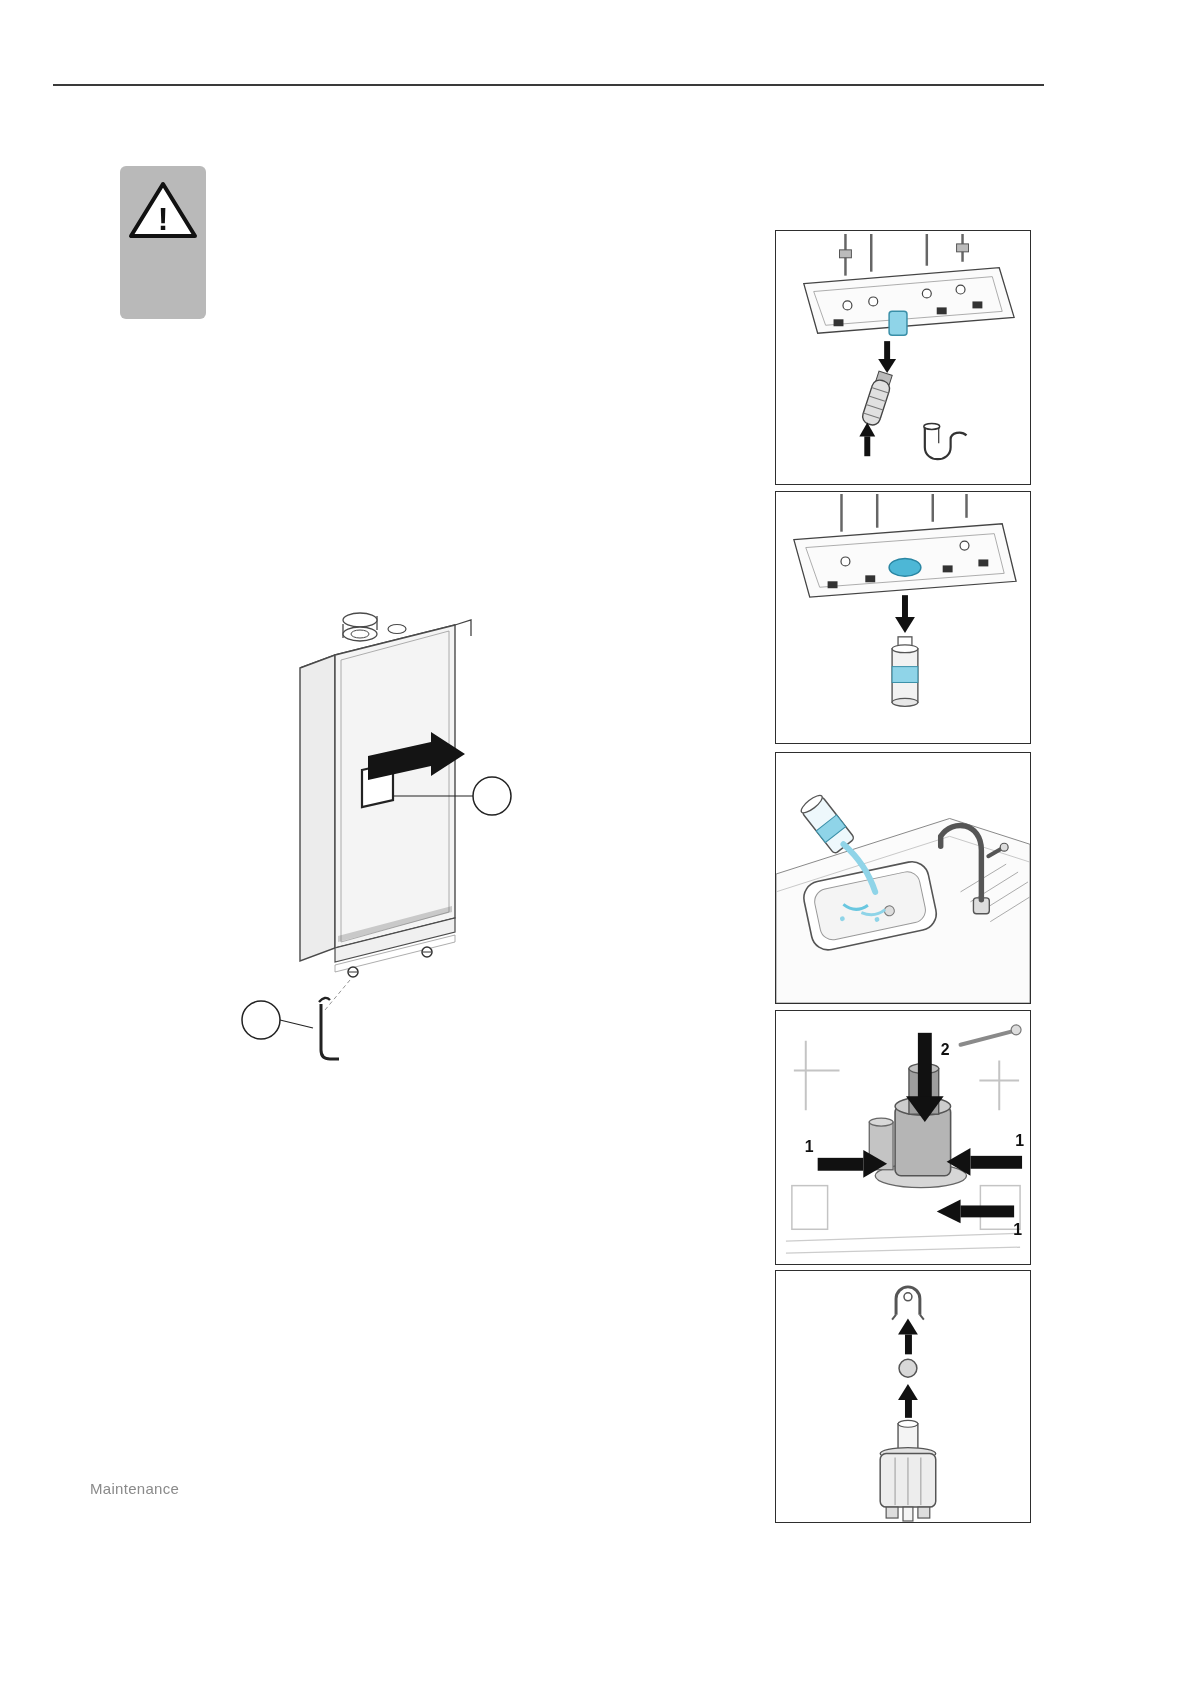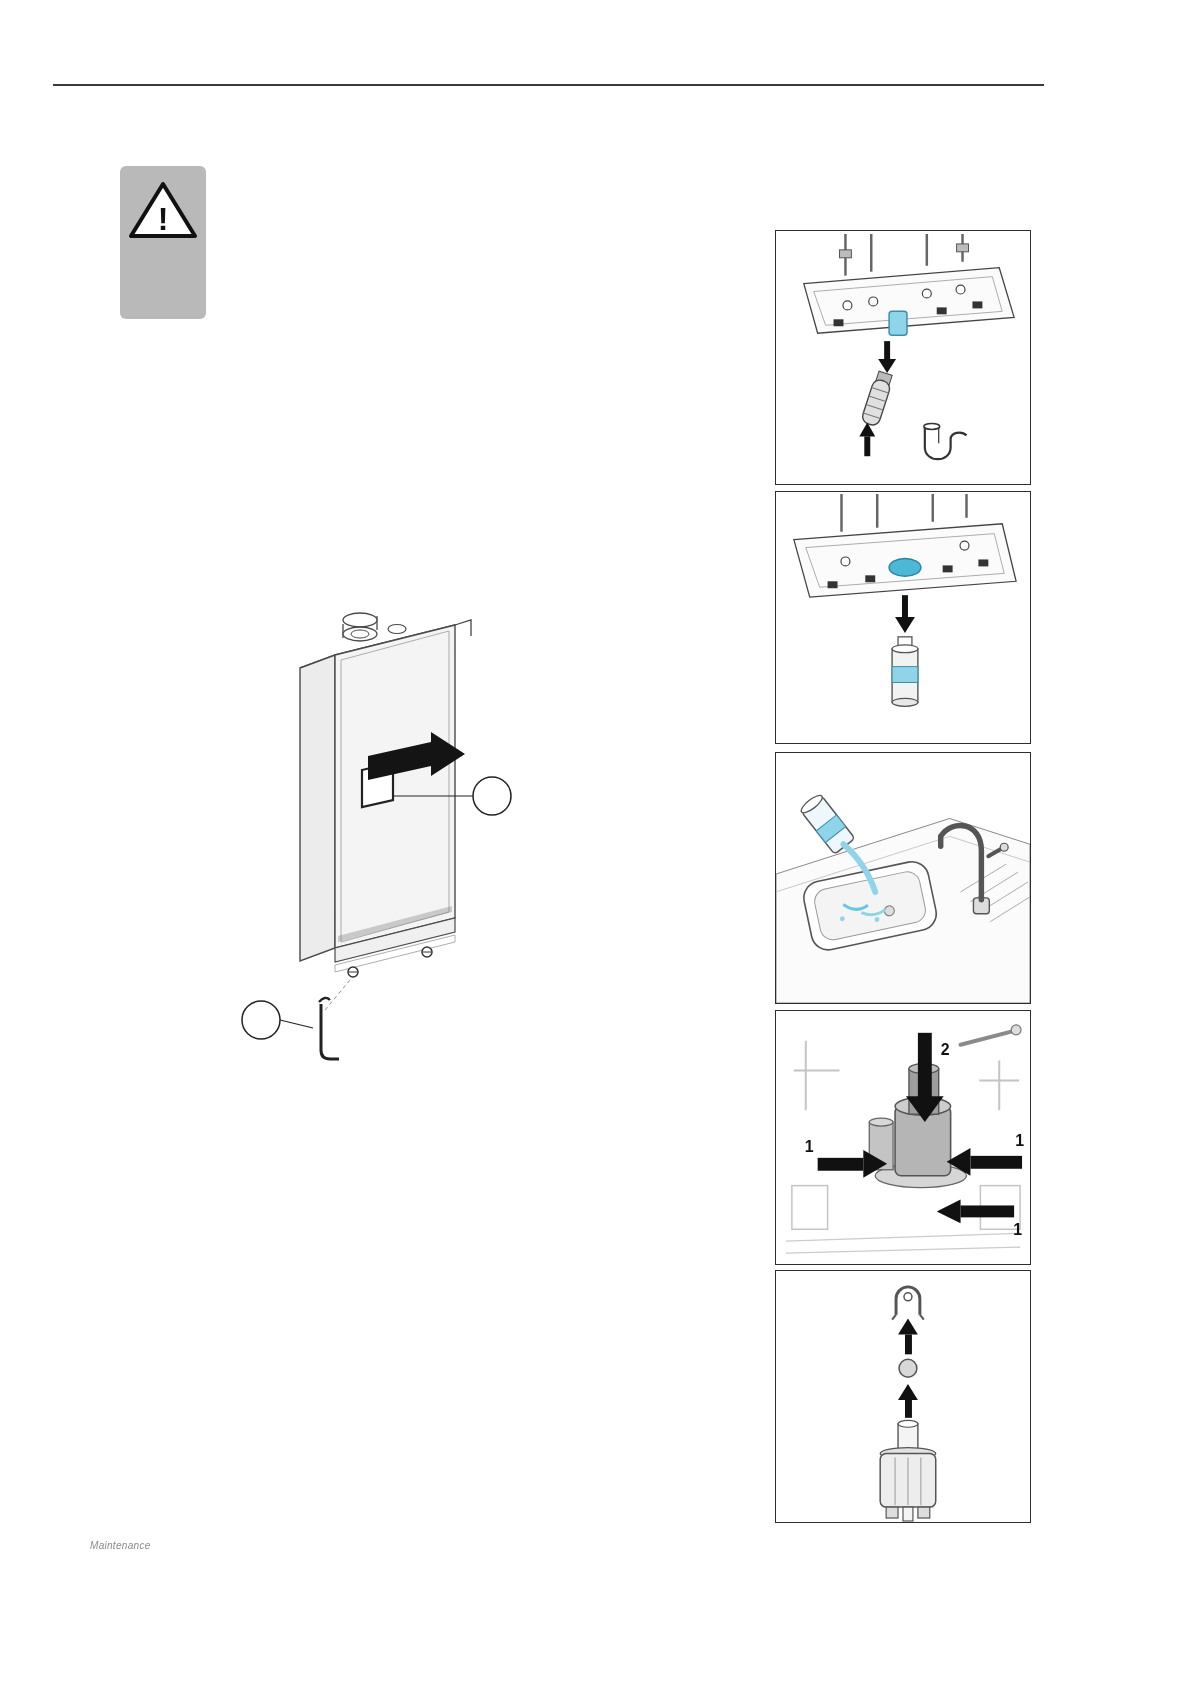--- a/index.html
+++ b/index.html
@@ -19,22 +19,22 @@
     border:1.5px solid #2e2e2e;background:#ffffff;box-sizing:border-box;
   }
   .fig-box svg{display:block;width:100%;height:100%;}
   #fig1{top:230px;height:255px;}
   #fig2{top:491px;height:253px;}
   #fig3{top:752px;height:252px;}
   #fig4{top:1010px;height:255px;}
   #fig5{top:1270px;height:253px;}
   .main-figure{position:absolute;left:235px;top:600px;width:305px;height:480px;}
   .footer-label{
-    position:absolute;left:90px;top:1540px;
-    font-size:10px;letter-spacing:.3px;color:#8a8a8a;font-style:italic;
+    position:absolute;left:90px;top:1480px;
+    font-size:15px;letter-spacing:.3px;color:#8a8a8a;
   }
   svg text{font-family:"Liberation Sans", sans-serif;}
   .step-label{font-size:16px;font-weight:bold;fill:#111;}
   .line{stroke:#444;fill:none;}
 </style>
 </head>
 <body>
 
 <div class="page">
 

